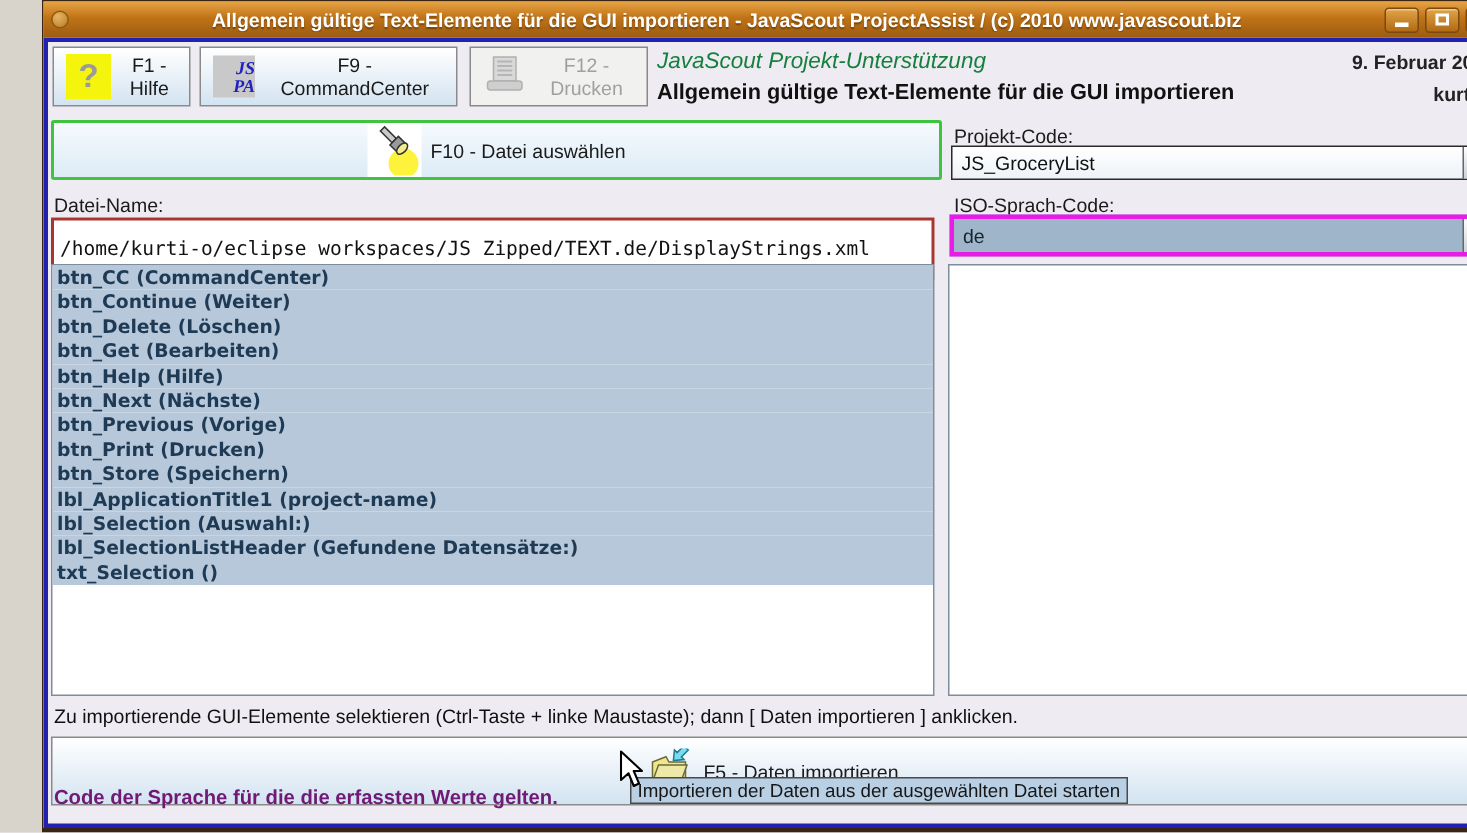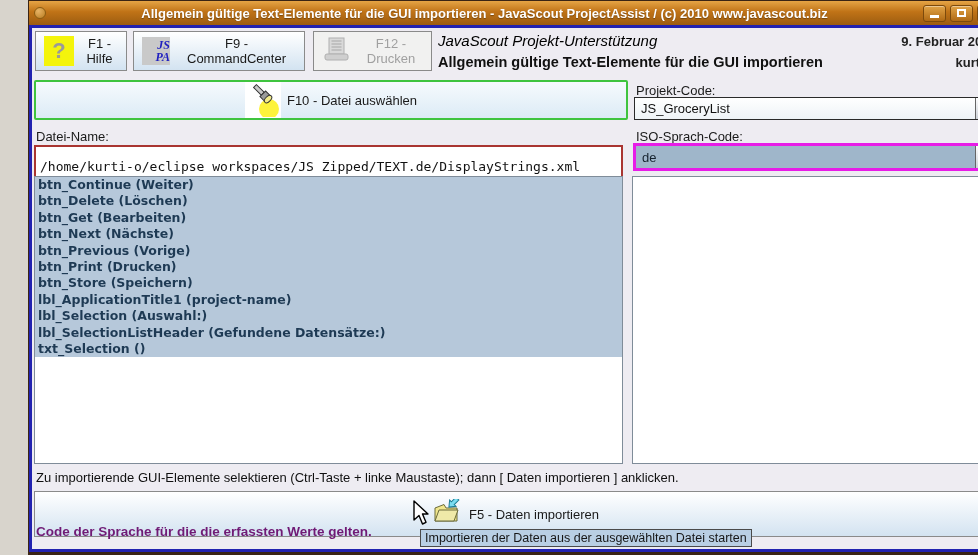--- a/index.html
+++ b/index.html
@@ -30,21 +30,21 @@
   
   .content{position:absolute;left:0;right:0;top:24px;bottom:0;border:3px solid var(--window-border);background:var(--body-bg);overflow:visible;}
   .abs{position:absolute;}
 
   .tbtn{display:flex;align-items:center;gap:7px;border:1px solid var(--button-border-gray);background:linear-gradient(#ffffff,#e9f1f8 50%,#d3e3f1);font-size:13px;color:#1a1a1a;padding:0 8px;cursor:pointer;}
   .tbtn.disabled{background:#f1f1f0;color:#a0a0a0;cursor:default;}
 
   .icon-help{width:30px;height:30px;background:var(--help-icon-bg);color:#9a9a9a;font-weight:bold;font-size:22px;display:flex;align-items:center;justify-content:center;flex:0 0 auto;}
   .icon-jspa{width:28px;height:28px;background:#c9c9c9;display:flex;flex-direction:column;align-items:flex-end;justify-content:center;font-family:"Liberation Serif",serif;font-style:italic;font-weight:bold;font-size:12px;line-height:12px;color:var(--accent-blue-icon);flex:0 0 auto;}
 
-  .hdr-line1{font-style:italic;font-size:15px;color:#000000;}
+  .hdr-line1{font-style:italic;font-size:15px;color:#15803d;}
   .hdr-line2{font-weight:bold;font-size:14.5px;color:#111;}
   .hdr-right{font-weight:bold;font-size:13px;color:#222;}
 
   .file-btn{display:flex;align-items:center;justify-content:center;gap:6px;border:2px solid var(--green-border);background:linear-gradient(#f6fafd,#dcebf6);font-size:13px;color:#1a1a1a;cursor:pointer;border-radius:2px;}
   .icon-box{width:36px;height:36px;background:#fff;display:flex;align-items:center;justify-content:center;flex:0 0 auto;}
 
   .field-label{font-size:13px;color:#1a1a1a;}
 
   .combo{display:flex;border:1px solid #2a2a2a;background:linear-gradient(#ffffff,#eef3f7);cursor:pointer;}
   .combo .val{flex:1;font-size:13px;color:#111;padding:3px 6px;display:flex;align-items:center;white-space:nowrap;overflow:hidden;}
@@ -149,23 +149,25 @@
 
     <div class="abs field-label" style="left:604px;top:101px;">ISO-Sprach-Code:</div>
     <div class="iso-combo abs" style="left:601px;top:115px;width:364px;height:28px;">
       <span class="val">de</span>
       <span class="combo-arrow">
           <span class="tri"></span>
         </span>
     </div>
 
     <div class="listbox abs" style="left:2px;top:148px;width:589px;height:288px;">
+        <div class="list-item">btn_CC (CommandCenter)</div>
         <div class="list-item">btn_Continue (Weiter)</div>
         <div class="list-item">btn_Delete (Löschen)</div>
         <div class="list-item">btn_Get (Bearbeiten)</div>
+        <div class="list-item">btn_Help (Hilfe)</div>
         <div class="list-item">btn_Next (Nächste)</div>
         <div class="list-item">btn_Previous (Vorige)</div>
         <div class="list-item">btn_Print (Drucken)</div>
         <div class="list-item">btn_Store (Speichern)</div>
         <div class="list-item">lbl_ApplicationTitle1 (project-name)</div>
         <div class="list-item">lbl_Selection (Auswahl:)</div>
         <div class="list-item">lbl_SelectionListHeader (Gefundene Datensätze:)</div>
         <div class="list-item">txt_Selection ()</div>
       </div>
 
@@ -181,21 +183,21 @@
           <g transform="translate(25,1) rotate(45)">
             <polygon points="0,10 -4.5,4.5 -2,4.5 -2,-2 2,-2 2,4.5 4.5,4.5" fill="#7adcf0" stroke="#1d7c92" stroke-width="1"></polygon>
           </g>
         </svg>
       </span>
       <span>F5 - Daten importieren</span>
     </button>
 
     <div class="abs statusbar" style="left:4px;top:496px;">Code der Sprache für die die erfassten Werte gelten.</div>
 
-    <div class="tooltip abs" style="left:388px;top:501px;">Importieren der Daten aus der ausgewählten Datei starten</div>
+    <div class="tooltip abs" style="left:388px;top:490px;">Importieren der Daten aus der ausgewählten Datei starten</div>
 
     <div class="cursor abs" style="left:381px;top:472px;">
       <svg width="19" height="27" viewBox="0 0 19 27">
         <polygon points="1,1 1,20 6,15.5 9.5,24 13,22.3 9.5,14 15,14" fill="#ffffff" stroke="#000" stroke-width="1.4" stroke-linejoin="round"></polygon>
       </svg>
     </div>
 
   </div>
 </div>
 

